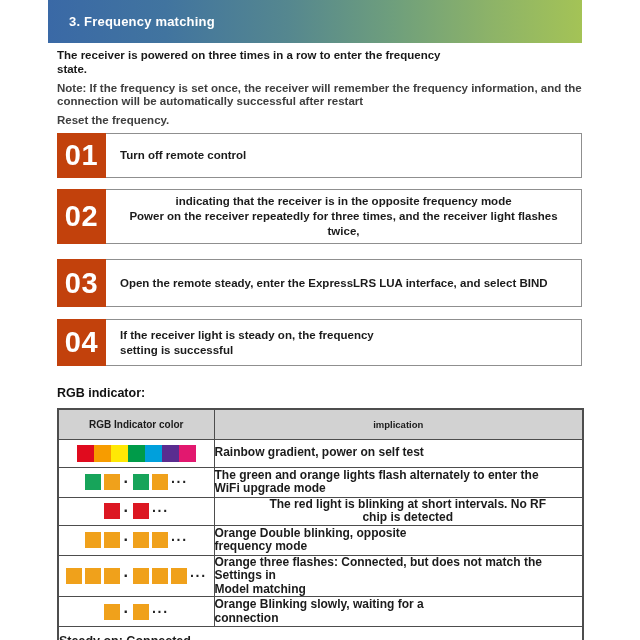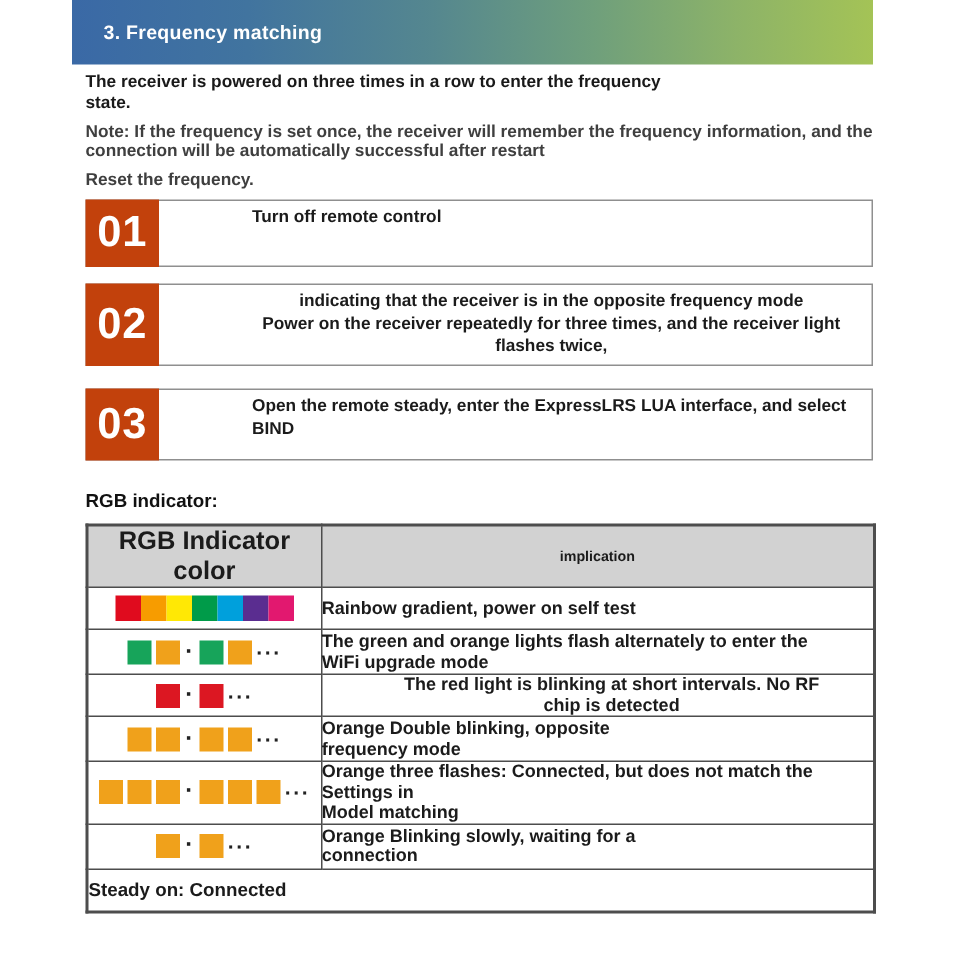--- a/index.html
+++ b/index.html
@@ -29,34 +29,34 @@
     position:relative;display:flex;box-sizing:border-box;
     border:1px solid #8f8f8f;background:#ffffff;padding-left:48px;
   }
   .step-num{
     position:absolute;left:-1px;top:-1px;bottom:-1px;width:49px;
     background:#c2410c;color:#ffffff;
     display:flex;align-items:center;justify-content:center;
     font-size:29px;font-weight:700;letter-spacing:.5px;
   }
   .step-body{
-    flex:1;display:flex;flex-direction:column;
-    padding:4px 14px;font-weight:700;font-size:11.5px;line-height:15px;color:#1b1b1b;margin-left:48px;
+    flex:1;display:flex;flex-direction:column;justify-content:center;
+    padding:4px 14px;font-weight:700;font-size:11.5px;line-height:15px;color:#1b1b1b;
   }
   .step-body.align-center{text-align:center;}
 
   .rgb-heading{margin-top:20px;font-weight:700;font-size:12.5px;color:#111111;}
 
   
   .rgb-table{
     margin-top:8px;border-collapse:collapse;width:527px;table-layout:fixed;
     border:2px solid #4d4d4d;
   }
   .rgb-table th,.rgb-table td{border:1px solid #4d4d4d;padding:0;box-sizing:border-box;}
-  th.col-color{width:156px;background:#d2d2d2;font-size:17px;font-weight:700;color:#1b1b1b;height:30px;text-align:center;}
+  th.col-color{width:156px;background:#d2d2d2;font-size:10px;font-weight:700;color:#1b1b1b;height:30px;text-align:center;}
   th.col-impl{background:#d2d2d2;font-size:9.5px;font-weight:700;color:#1b1b1b;text-align:center;}
   .swatch-wrap{display:flex;align-items:center;justify-content:center;gap:3px;}
   .swatch-wrap.rainbow{gap:0;}
   .sq{width:16px;height:16px;flex:0 0 auto;}
   .swatch-wrap.rainbow .sq{width:17px;height:17px;}
   .sep-dot{font-weight:900;font-size:16px;color:#222222;line-height:16px;margin:0 1px;}
   .tail-dots{font-weight:900;font-size:14px;letter-spacing:1px;color:#222222;line-height:16px;}
   .impl-cell{
     font-size:12px;font-weight:700;color:#1b1b1b;line-height:13.5px;
     padding-left:13px;padding-right:8px;text-align:left;vertical-align:middle;
@@ -92,20 +92,27 @@
             <div class="step-line">indicating that the receiver is in the opposite frequency mode</div>
             <div class="step-line">Power on the receiver repeatedly for three times, and the receiver light flashes twice,</div>
           </div>
         </div>
         <div class="step-row" style="min-height: 48px; margin-bottom: 12px;">
           <div class="step-num">03</div>
           <div class="step-body">
             <div class="step-line">Open the remote steady, enter the ExpressLRS LUA interface, and select BIND</div>
           </div>
         </div>
+        <div class="step-row" style="min-height: 47px; margin-bottom: 0px;">
+          <div class="step-num">04</div>
+          <div class="step-body">
+            <div class="step-line">If the receiver light is steady on, the frequency</div>
+            <div class="step-line">setting is successful</div>
+          </div>
+        </div>
       </div>
 
     <div class="rgb-heading">RGB indicator:</div>
 
     <table class="rgb-table">
       <thead>
         <tr>
           <th class="col-color">RGB Indicator color</th>
           <th class="col-impl">implication</th>
         </tr>

